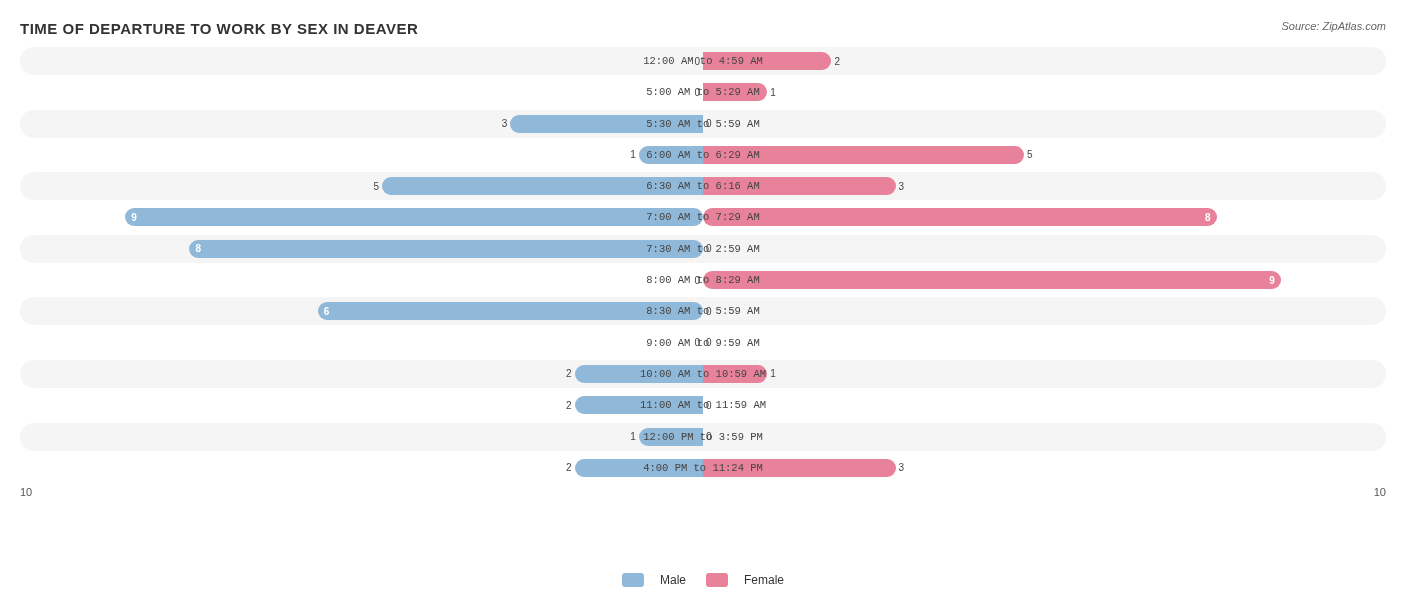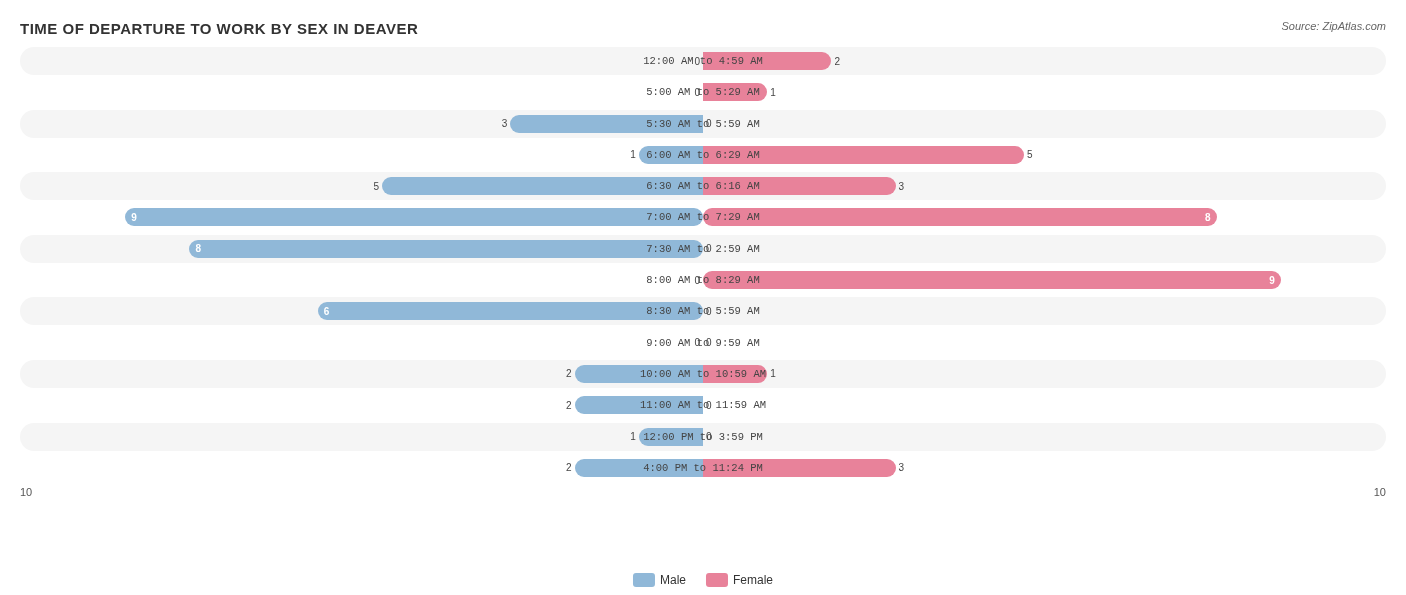--- a/index.html
+++ b/index.html
@@ -145,21 +145,21 @@
       transform: translateX(-50%);
       display: flex;
       align-items: center;
       gap: 20px;
       font-size: 12px;
       color: #333;
     }
     .legend-item {
       display: flex;
       align-items: center;
-      gap: 5px;
+      gap: 16px;
     }
     .legend-box {
       width: 22px;
       height: 14px;
       border-radius: 3px;
     }
     .legend-box.male { background: #90b8d8; }
     .legend-box.female { background: #e8829a; }
   </style>
 </head>

